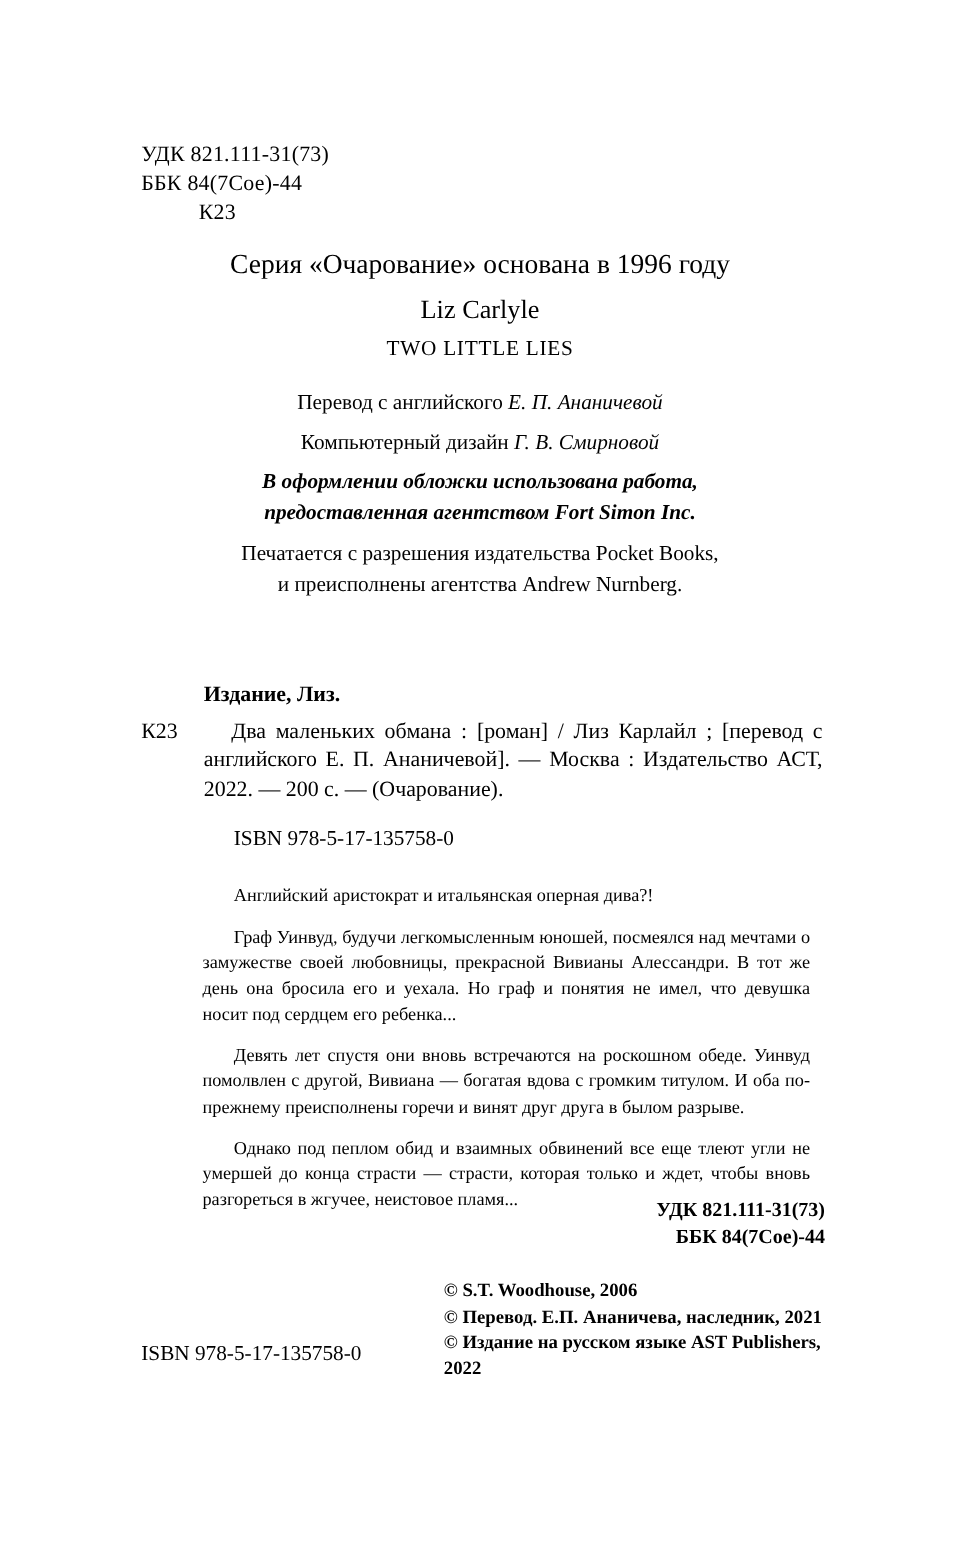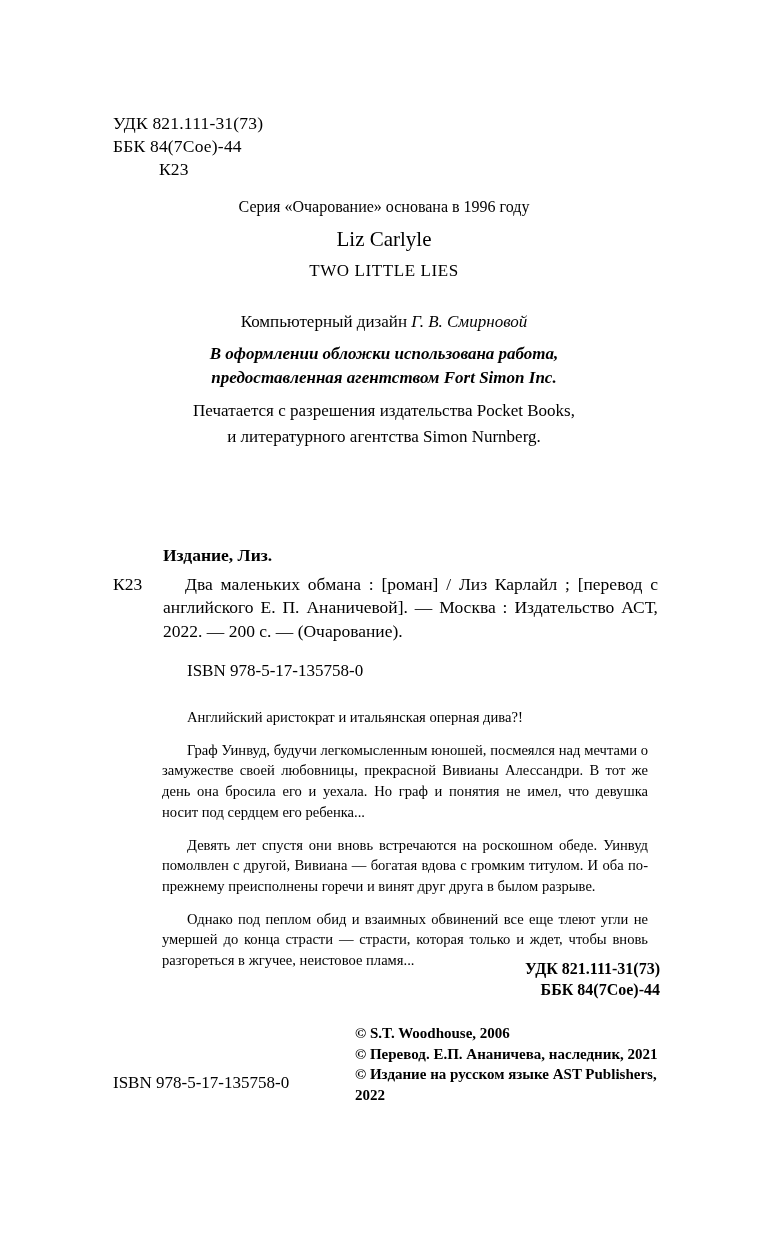--- a/index.html
+++ b/index.html
@@ -38,21 +38,21 @@
 
   
   .series-block {
     position: absolute;
     left: 0;
     top: 198px;
     width: 768px;
     text-align: center;
   }
   .series-line {
-    font-size: 16px;
+    font-size: 22px;
     margin-bottom: 11px;
   }
   .author-line {
     font-size: 21px;
     margin-bottom: 9px;
   }
   .orig-title {
     font-size: 17px;
     letter-spacing: 0.6px;
     margin-bottom: 20px;
@@ -177,28 +177,32 @@
     <div class="code-line code-indent">К23</div>
   </div>
 
   <div class="series-block">
     <div class="series-line">Серия «Очарование» основана в 1996 году</div>
     <div class="author-line">Liz Carlyle</div>
     <div class="orig-title">TWO LITTLE LIES</div>
   </div>
 
   <div class="credits">
+    <div class="row">
+      <span>Перевод с английского</span>
+      <span class="it">Е. П. Ананичевой</span>
+    </div>
     <div class="row">
       <span>Компьютерный дизайн</span>
       <span class="it">Г. В. Смирновой</span>
     </div>
     <div class="row-italic">В оформлении обложки использована работа,</div>
     <div class="row-italic2">предоставленная агентством Fort Simon Inc.</div>
     <div class="pub">Печатается с разрешения издательства Pocket Books,</div>
-    <div class="pub">и литературного агентства Simon Nurnberg.</div>
+    <div class="pub">и преисполнены агентства Andrew Nurnberg.</div>
   </div>
 
   <div class="cip">
     <div class="cip-author">Издание, Лиз.</div>
     <div class="cip-body">
       <span class="cip-index">К23</span>
       <div class="cip-text">
         <span class="ind"></span><span>Два маленьких обмана : [роман] / Лиз Карлайл ; [перевод с английского Е. П. Ананичевой]. — Москва : Издательство АСТ, 2022. — 200 с. — (Очарование).</span>
       </div>
     </div>

